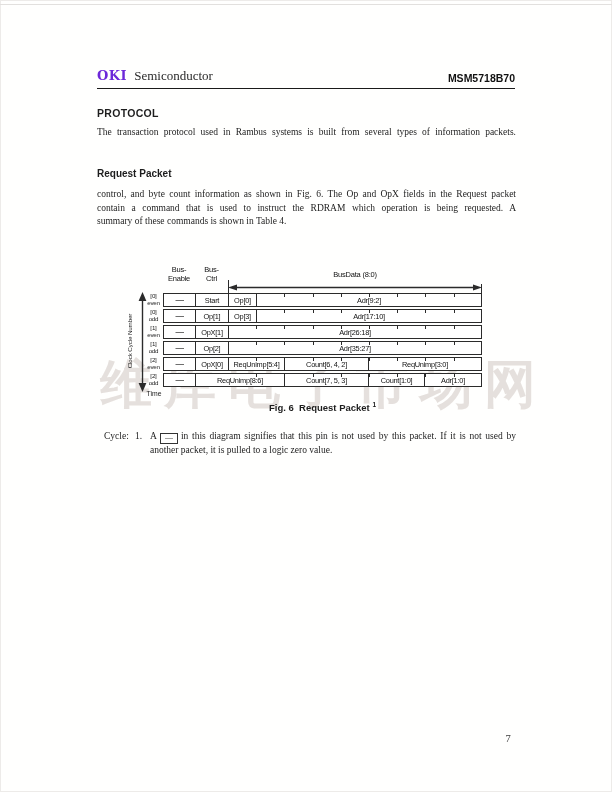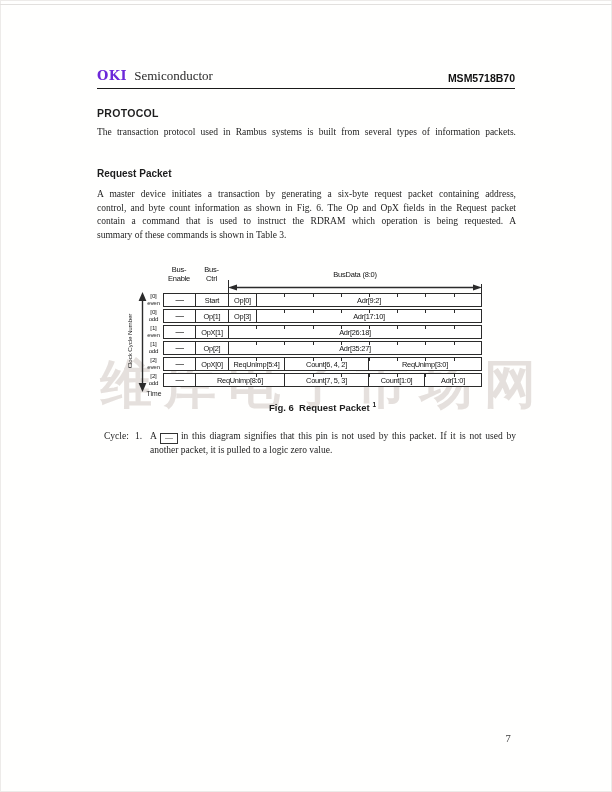--- a/index.html
+++ b/index.html
@@ -100,24 +100,23 @@
 
   <div class="h1">PROTOCOL</div>
 
   <div class="para p1">
     <div class="jline">The transaction protocol used in Rambus systems is built from several types of information packets.</div>
   </div>
 
   <div class="h2">Request Packet</div>
 
   <div class="para p2">
-    <div class="jline">A master device initiates a transaction by generating a six-byte request packet containing address,</div>
     <div class="jline">control, and byte count information as shown in Fig. 6.  The Op and OpX fields in the Request packet</div>
     <div class="jline">contain a command that is used to instruct the RDRAM which operation is being requested.  A</div>
-    <div class="jline jlast">summary of these commands is shown in Table 3.</div>
+    <div class="jline jlast">summary of these commands is shown in Table 4.</div>
   </div>
 
   <div class="figure">
 
     <div class="colhead ch-en">
       <div>Bus-</div>
       <div>Enable</div>
     </div>
     <div class="colhead ch-ctrl">
       <div>Bus-</div>

